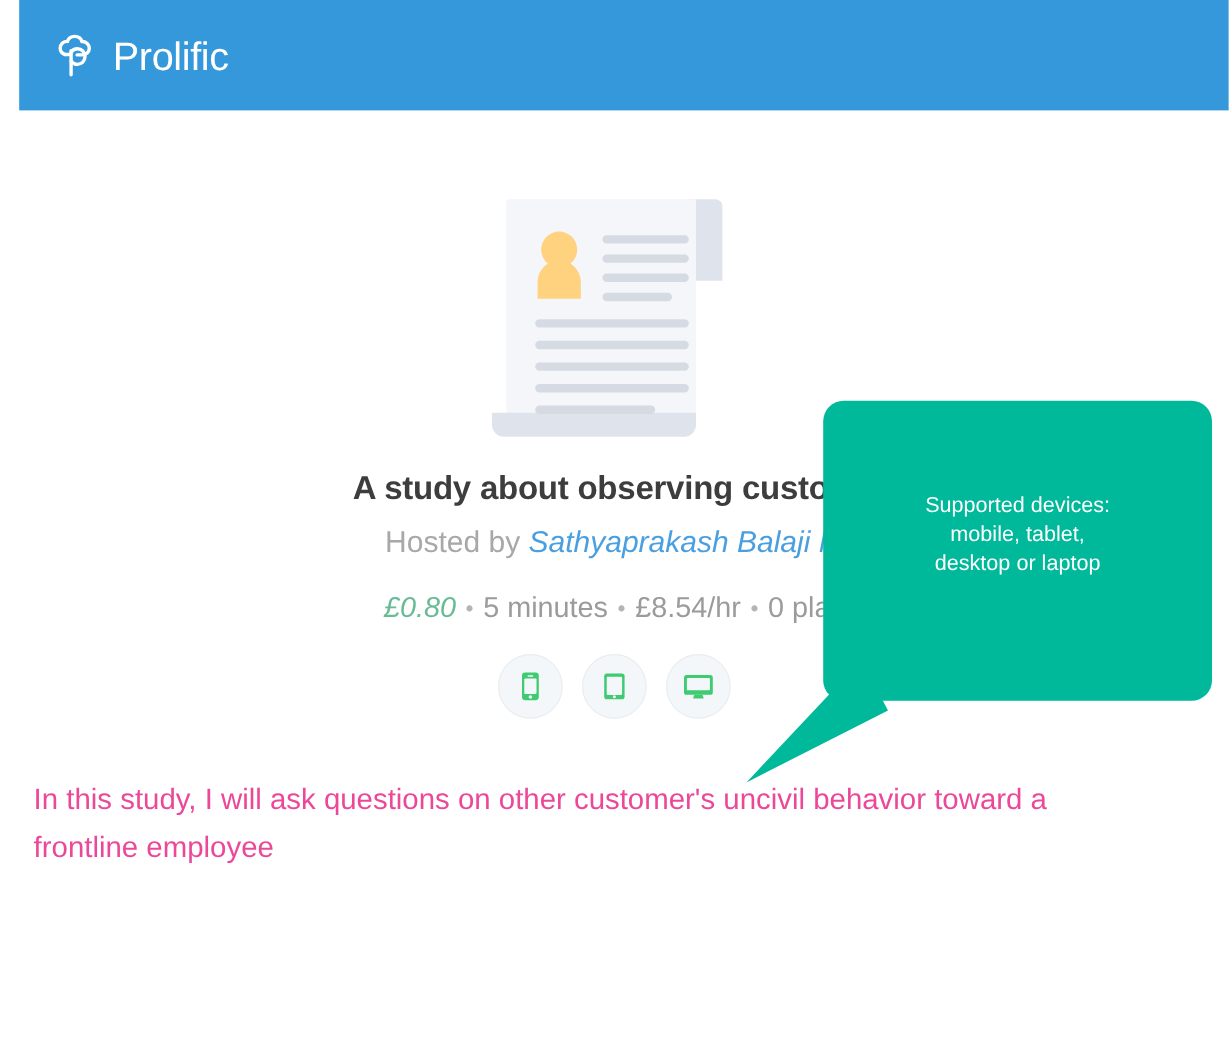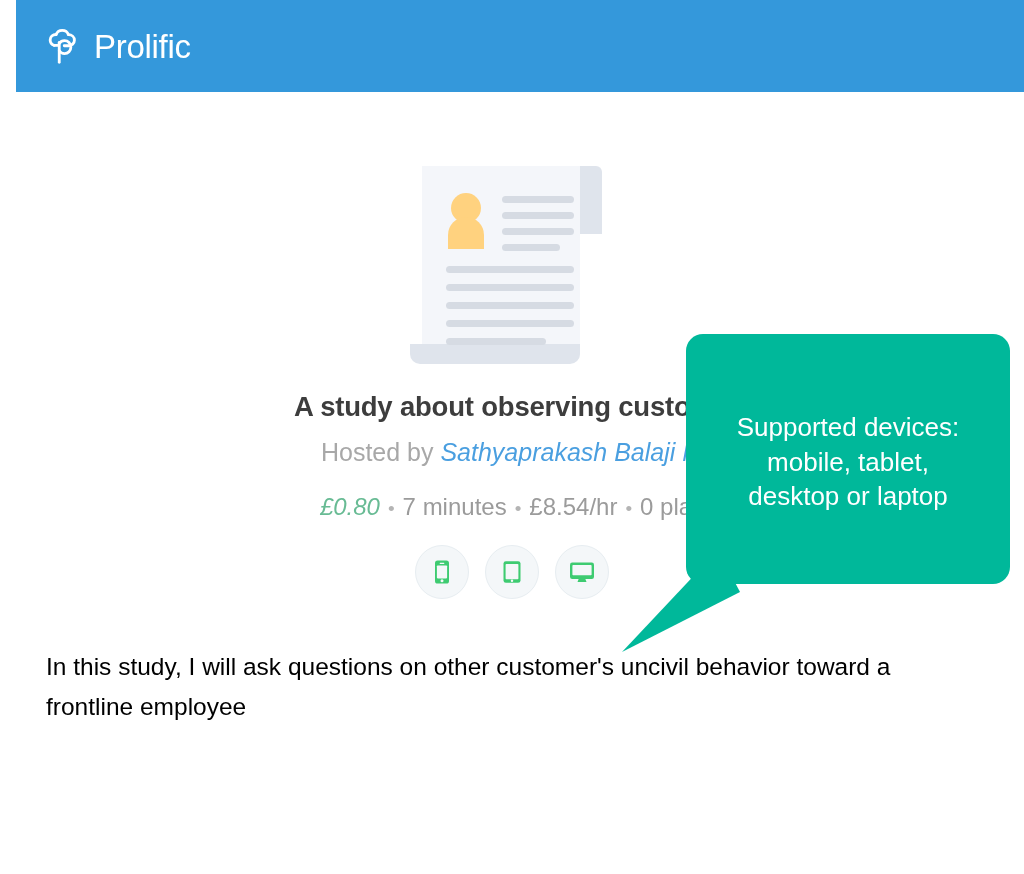--- a/index.html
+++ b/index.html
@@ -126,44 +126,44 @@
     width: 54px; height: 54px;
     border-radius: 50%;
     background: #f4f7f9;
     border: 1px solid #e7edf1;
     display: flex; align-items: center; justify-content: center;
   }
   .device-chip svg { display: block; }
 
   .description {
     margin: 48px 0 0 0;
-    padding: 0 46px;
+    padding: 0 28px;
     font-size: 24.5px;
     line-height: 1.62;
-    color: #000000;
+    color: #ec4899;
     font-weight: 400;
     max-width: 990px;
   }
 
   
   .tooltip {
     position: absolute;
     left: 686px; top: 334px;
     width: 324px; height: 250px;
     background: #00b89a;
     border-radius: 17px;
     z-index: 40;
     display: flex;
     align-items: flex-start;
     justify-content: center;
   }
   .tooltip-text {
     margin-top: 76px;
     color: #ffffff;
-    font-size: 26px;
+    font-size: 18px;
     line-height: 1.33;
     text-align: center;
     font-weight: 400;
     padding: 0 10px;
     white-space: pre-line;
   }
   .tooltip-tail {
     position: absolute;
     left: 600px; top: 548px;
     width: 140px; height: 120px;
@@ -234,21 +234,21 @@
       </span>
     </div>
 
     <h1 class="study-title">A study about observing custome</h1>
 
     <div class="hosted-by">
       <span>Hosted by </span><a class="host-link">Sathyaprakash Balaji M</a>
     </div>
 
     <div class="meta-row">
-      <span class="meta-reward">£0.80</span><span class="meta-dot">•</span><span>7 minutes</span><span class="meta-dot">•</span><span>£8.54/hr</span><span class="meta-dot">•</span><span>0 plac</span>
+      <span class="meta-reward">£0.80</span><span class="meta-dot">•</span><span>5 minutes</span><span class="meta-dot">•</span><span>£8.54/hr</span><span class="meta-dot">•</span><span>0 plac</span>
     </div>
 
     <div class="devices">
 
       <div class="device-chip">
         <svg width="28" height="28" viewBox="0 0 28 28" aria-hidden="true">
           <rect x="7" y="2.5" width="14" height="23" rx="2.6" fill="#3ecb71"></rect>
           <rect x="8.9" y="7.4" width="10.2" height="13" rx="0.8" fill="#f4f7f9"></rect>
           <rect x="11.6" y="4.7" width="4.8" height="1.2" rx="0.6" fill="#f4f7f9"></rect>
           <circle cx="14" cy="22.8" r="1.5" fill="#f4f7f9"></circle>

